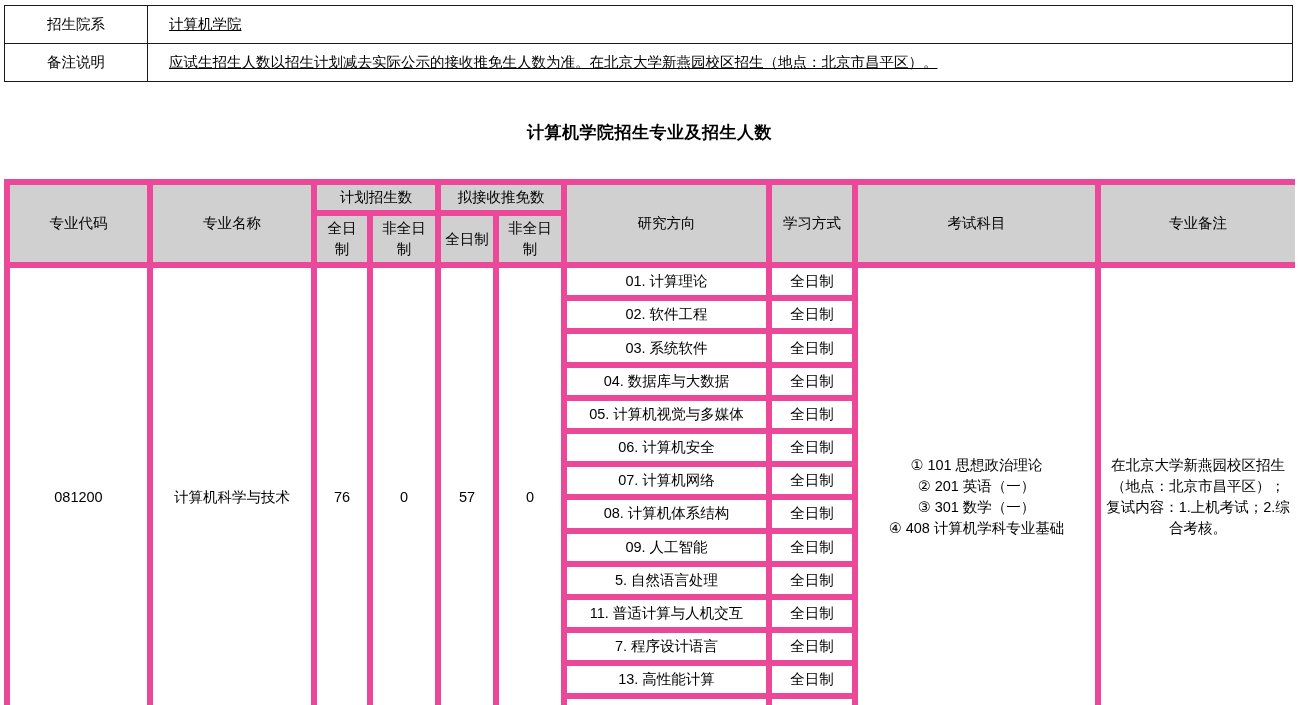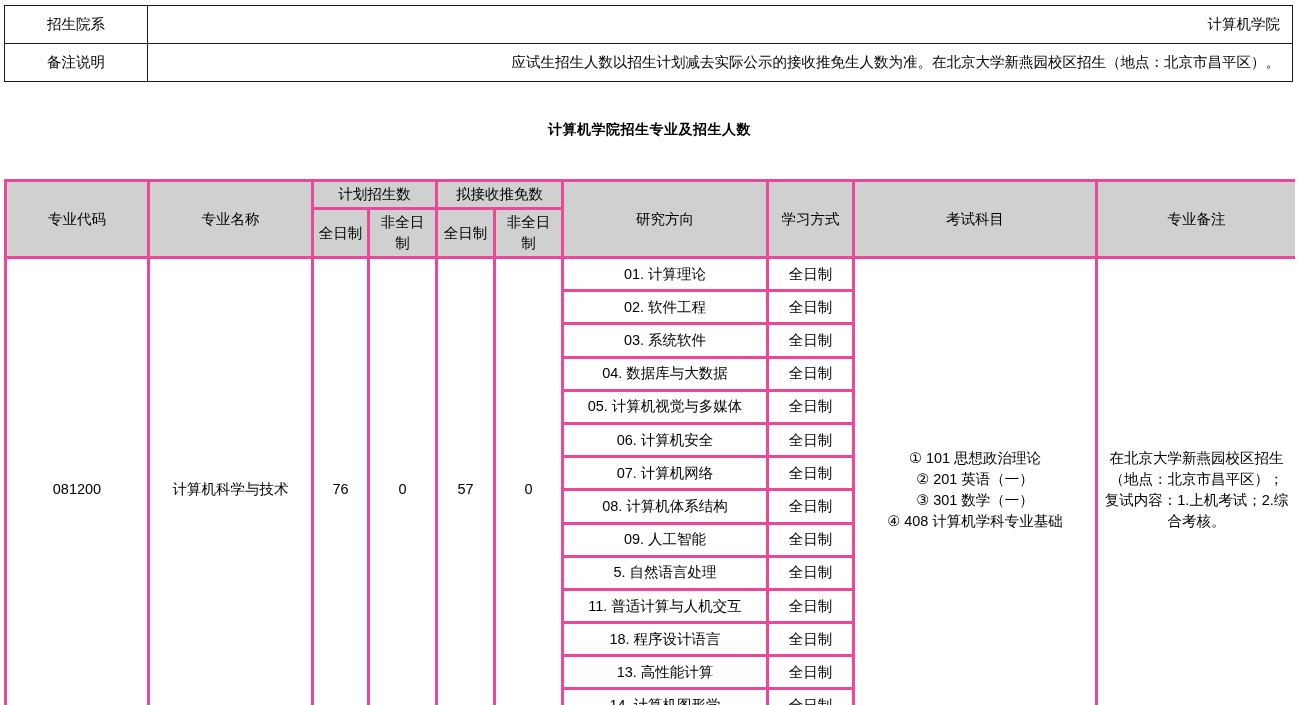--- a/index.html
+++ b/index.html
@@ -27,37 +27,38 @@
     border-collapse: collapse;
     table-layout: fixed;
     width: 1289px;
     margin: 5px 0 0 4px;
   }
   table.info-table td {
     border: 1px solid #1a1a1a;
     height: 38px;
     font-size: 14.5px;
     line-height: 1.4;
-    padding: 2px 12px;
+    padding: 2px 21px;
     vertical-align: middle;
     box-sizing: border-box;
   }
   td.info-label {
     width: 143px;
     text-align: center;
   }
   td.info-value {
-    text-align: right;
+    text-align: left;
     padding-left: 9px;
+    text-decoration: underline;
   }
 
   
   .section-title {
     text-align: center;
-    font-size: 14px;
+    font-size: 17px;
     font-weight: bold;
     letter-spacing: 0.5px;
     margin: 0;
     padding: 0;
     position: absolute;
     top: 116px;
     left: 0;
     right: 0;
   }
 
@@ -70,21 +71,21 @@
     height: 531px;
     overflow: hidden;
   }
   table.main-table {
     border-collapse: collapse;
     table-layout: fixed;
     width: 1291px;
   }
   table.main-table th,
   table.main-table td {
-    border: 3px solid #ec4899;
+    border: 6px solid #ec4899;
     font-size: 14.5px;
     font-weight: normal;
     padding: 2px 4px;
     box-sizing: border-box;
     vertical-align: middle;
     text-align: center;
     line-height: 1.45;
   }
   table.main-table thead th {
     background: #d0d0d0;
@@ -235,21 +236,21 @@
           </tr>
           <tr>
             <td class="dir-cell">5. 自然语言处理</td>
             <td class="mode-cell">全日制</td>
           </tr>
           <tr>
             <td class="dir-cell">11. 普适计算与人机交互</td>
             <td class="mode-cell">全日制</td>
           </tr>
           <tr>
-            <td class="dir-cell">18. 程序设计语言</td>
+            <td class="dir-cell">7. 程序设计语言</td>
             <td class="mode-cell">全日制</td>
           </tr>
           <tr>
             <td class="dir-cell">13. 高性能计算</td>
             <td class="mode-cell">全日制</td>
           </tr>
           <tr>
             <td class="dir-cell">14. 计算机图形学</td>
             <td class="mode-cell">全日制</td>
           </tr>

